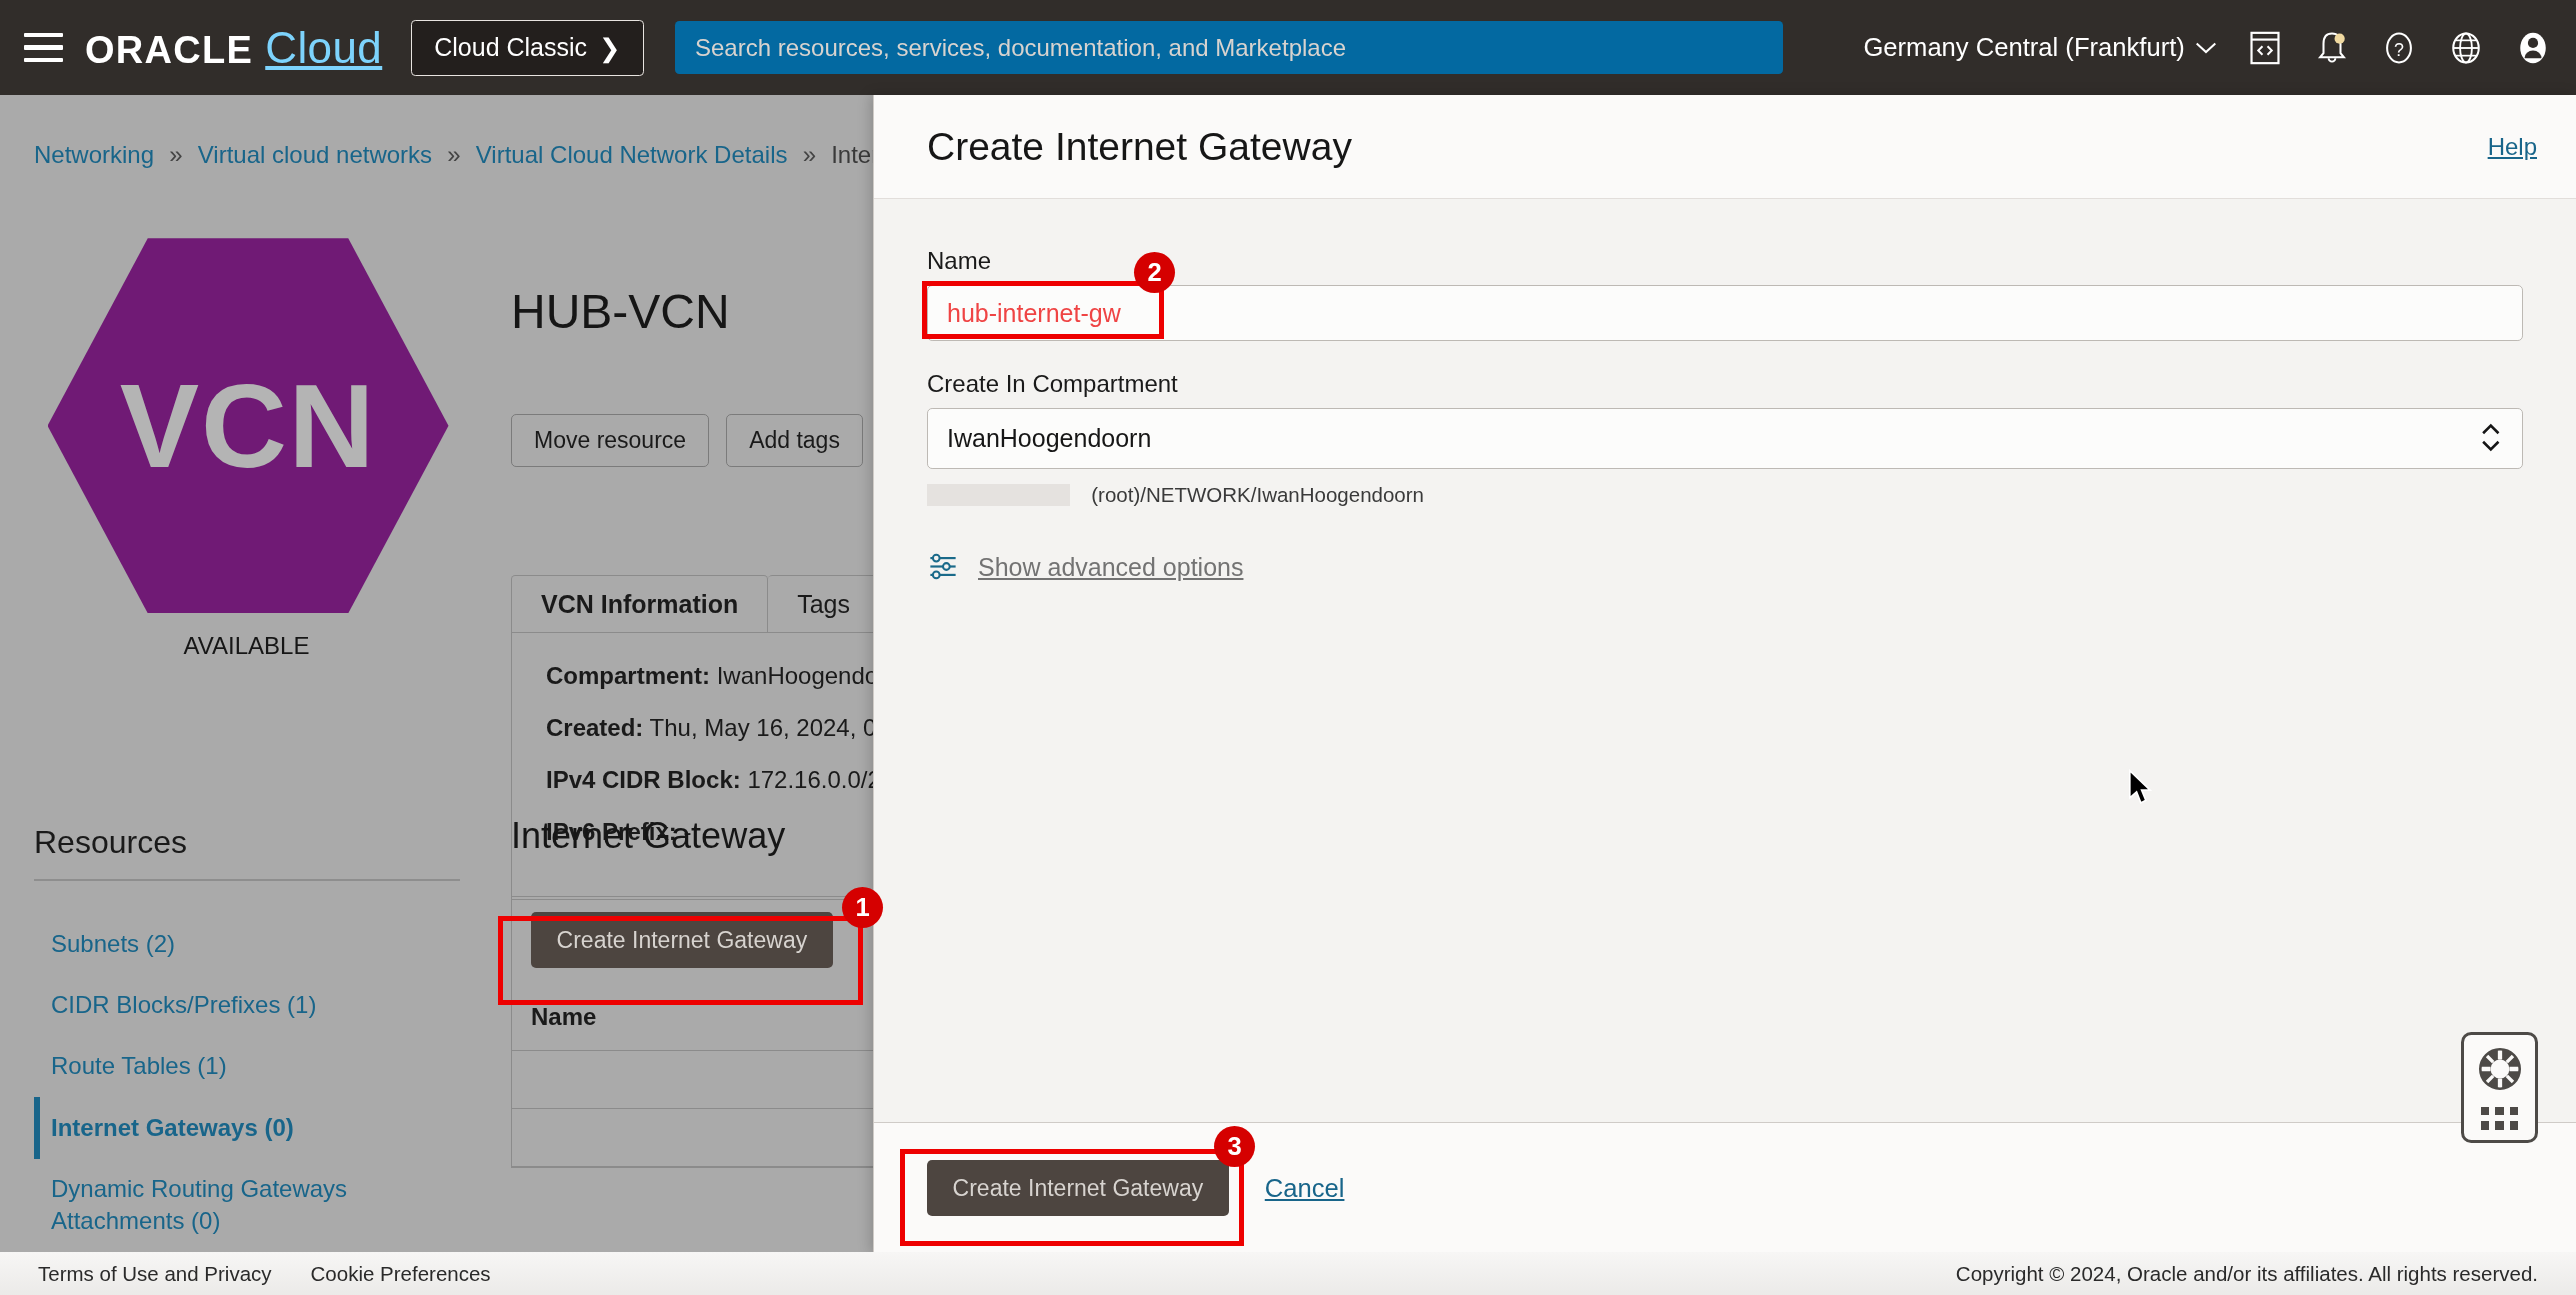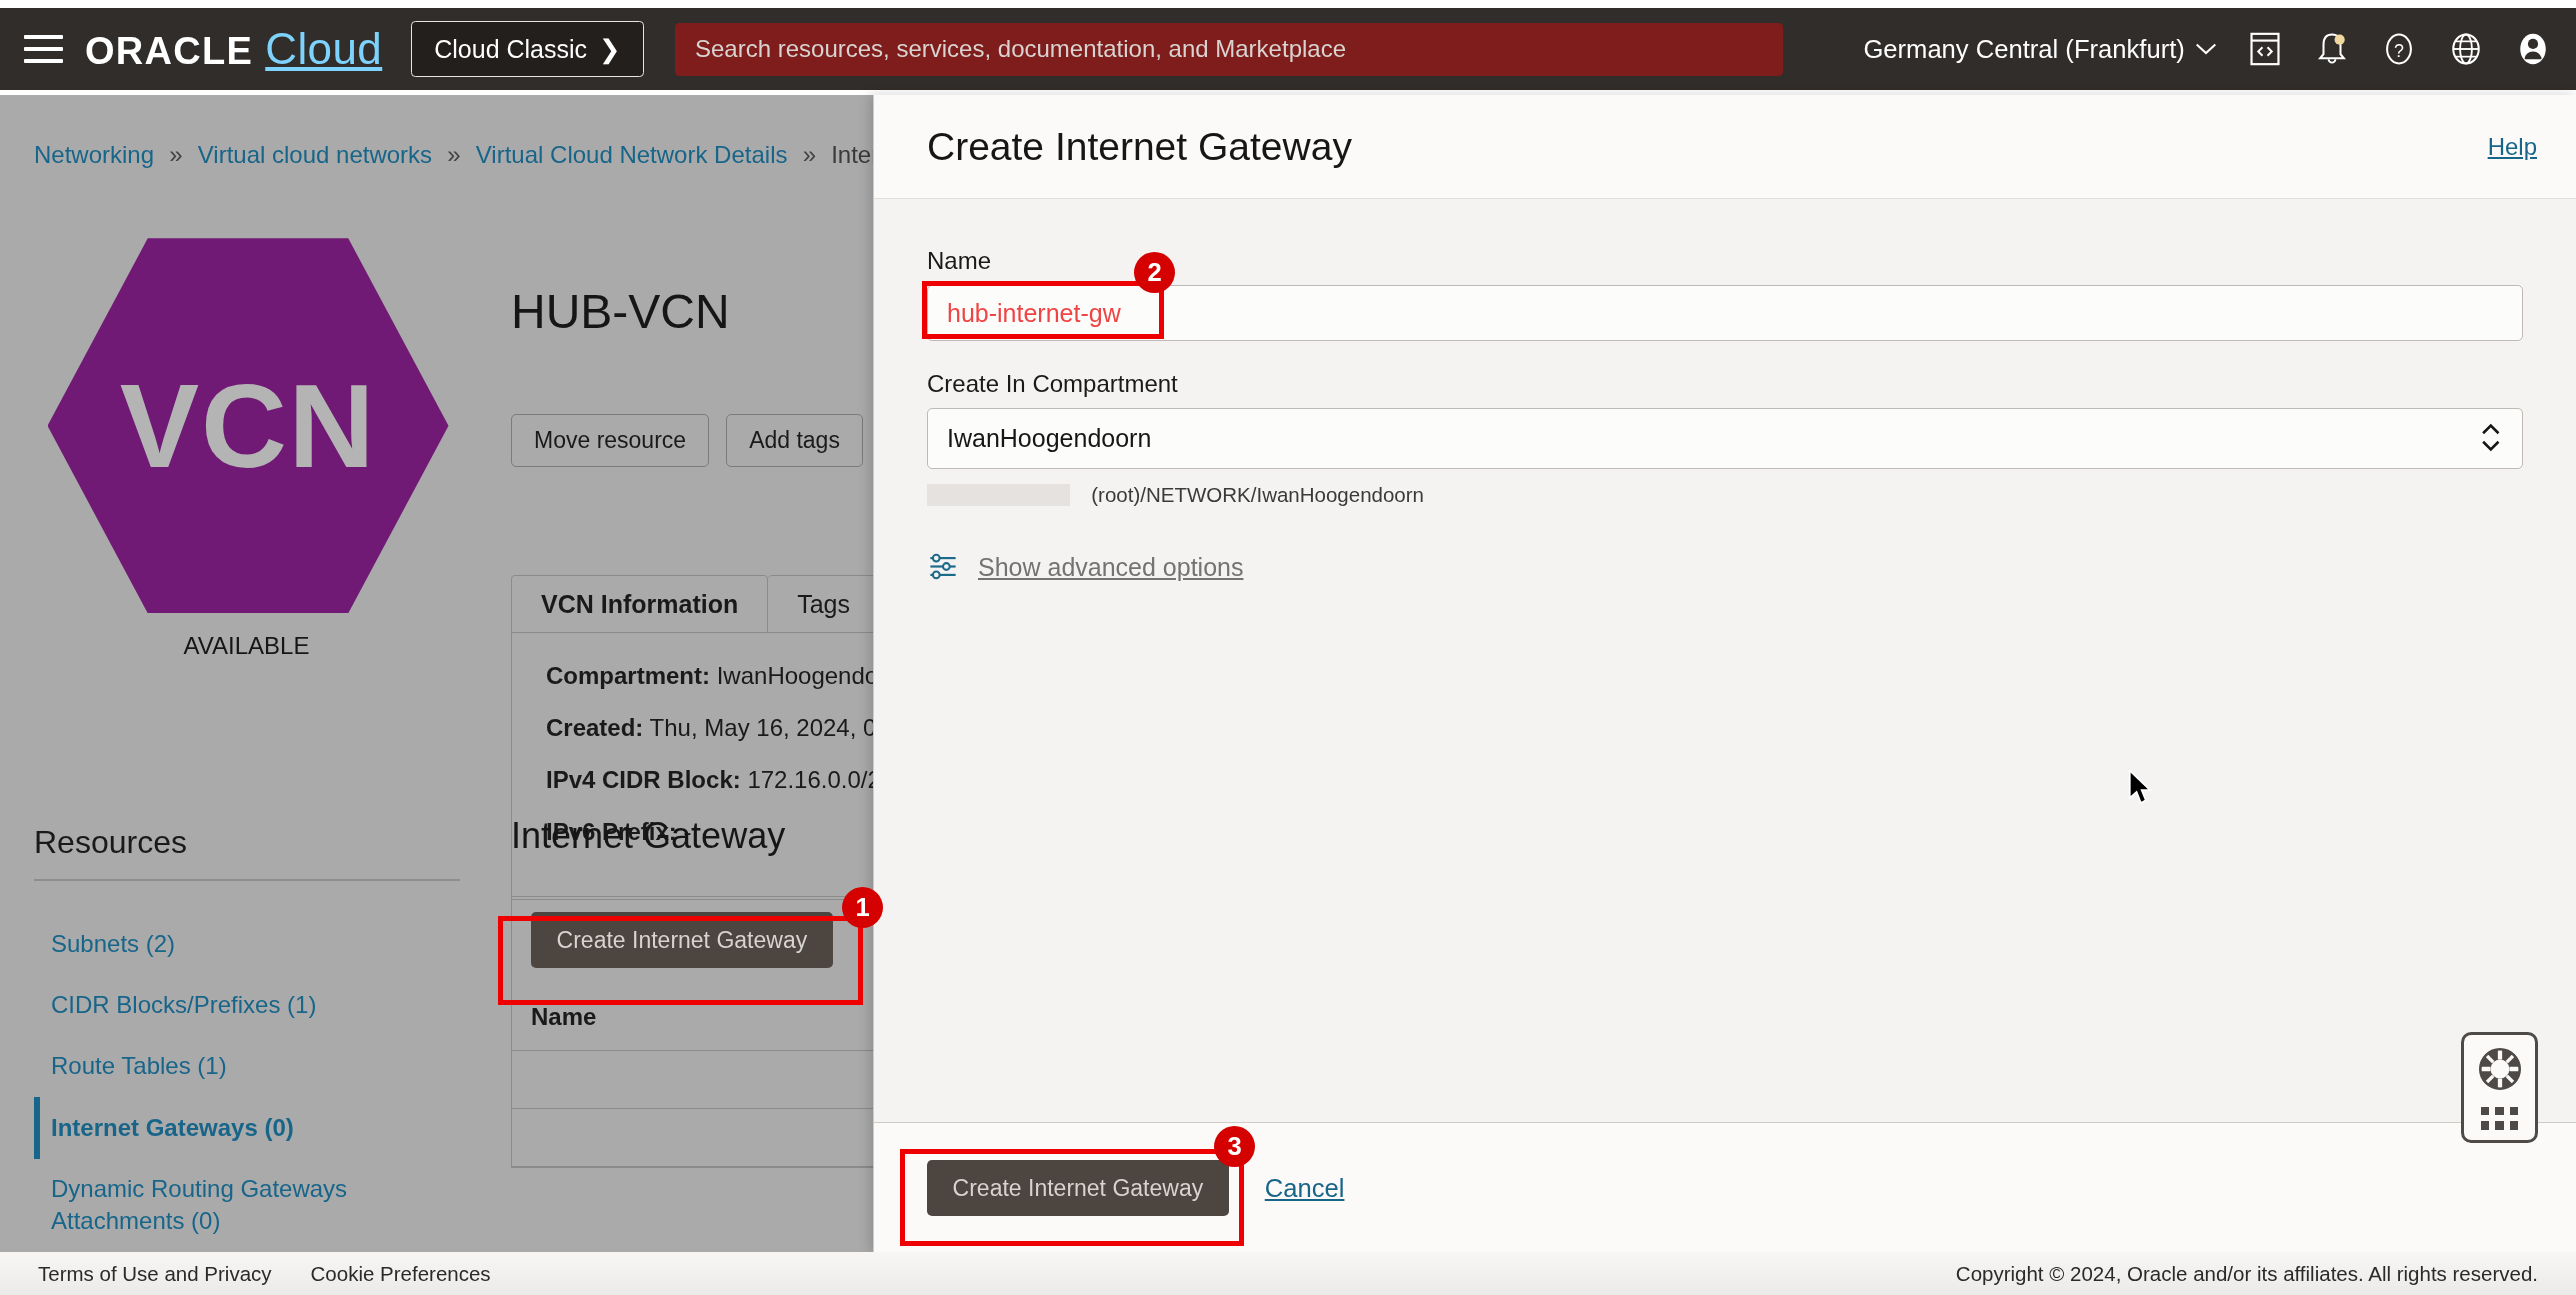--- a/index.html
+++ b/index.html
@@ -8,22 +8,22 @@
     font-family: "Liberation Sans", sans-serif;
     overflow: hidden;
     background: #ffffff;
   }
 
   
   #root { position: relative; width: 2576px; height: 1296px; }
 
   
   .topbar {
-    position: absolute; top: 8px; left: 0;
-    width: 2576px; height: 82px;
+    position: absolute; top: 0; left: 0;
+    width: 2576px; height: 95px;
     background: #312d2a;
     display: flex; align-items: center;
     padding: 0 24px;
     z-index: 5;
   }
   .hamburger { width: 39px; height: 29px; margin-right: 22px; cursor: pointer;
     display: flex; flex-direction: column; justify-content: space-between; }
   .hamburger span { display: block; height: 4.3px; background: #fff; border-radius: 0.9px; }
 
   .oracle-logo { display: flex; align-items: baseline; gap: 12px; margin-right: 29px; }
@@ -38,21 +38,21 @@
     border: 1.7px solid #e8e4e0; background: #231f1d; color: #fff;
     font-size: 25px; padding: 12px 22px; border-radius: 4.3px;
     display: flex; align-items: center; gap: 12px; cursor: pointer;
     white-space: nowrap;
   }
   .classic-btn .chev { font-size: 25.6px; font-weight: 300; }
 
   .search-wrap { flex: 0 0 auto; margin-left: 31px; }
   .search-input {
     width: 1108px; height: 53px;
-    background: #7f1d1d; border: none; border-radius: 4.3px;
+    background: #0369a1; border: none; border-radius: 4.3px;
     color: #e5e1dd; font-size: 24px; padding: 0 20.5px;
     font-family: "Liberation Sans", sans-serif;
   }
   .search-input::placeholder { color: #d8d3cf; }
 
   .topbar-right { margin-left: auto; display: flex; align-items: center; gap: 29px; }
   .region-sel {
     color: #fff; font-size: 25.6px; display: flex; align-items: center; gap: 10.2px;
     cursor: pointer; white-space: nowrap;
   }

